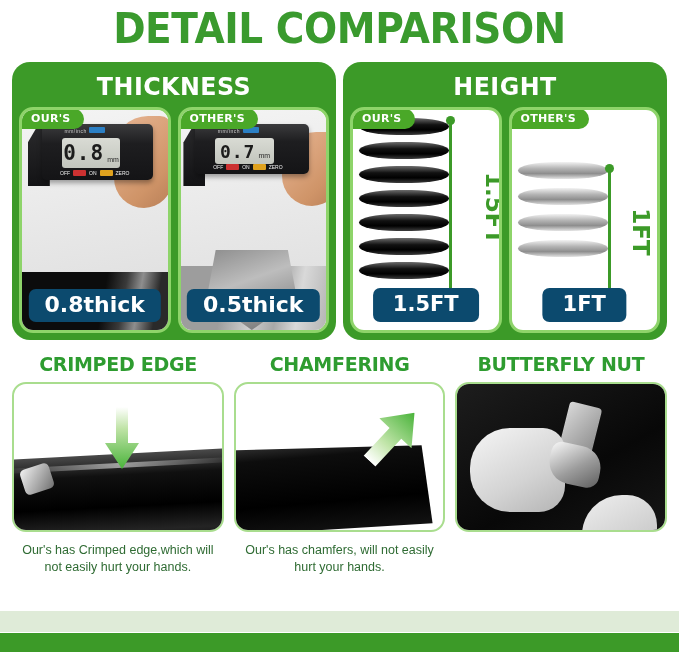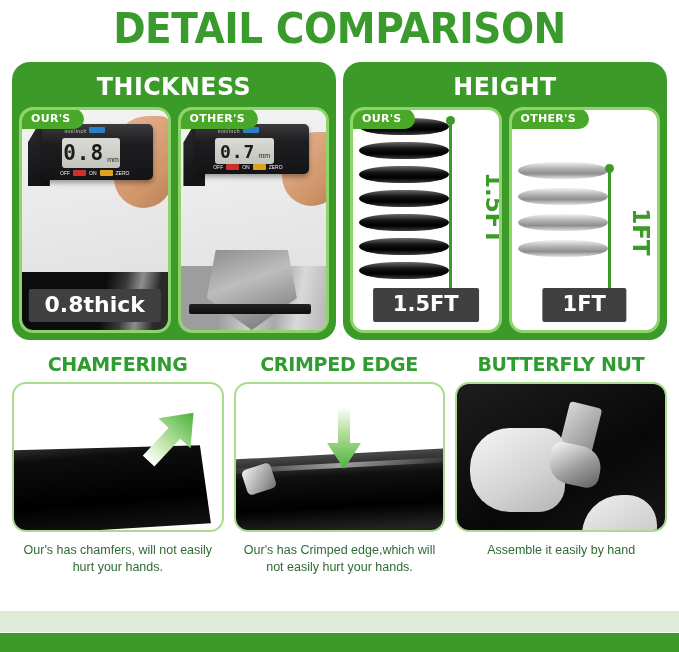--- a/index.html
+++ b/index.html
@@ -81,26 +81,26 @@
     z-index: 9;
     font-family: "DejaVu Sans", sans-serif;
     text-align: right;
   }
 
   .value-pill {
     position: absolute;
     left: 50%;
     transform: translateX(-50%);
     bottom: 8px;
-    background: #404040;
+    background: #0c4a6e;
     color: #ffffff;
     font-size: 22px;
     font-weight: bold;
     padding: 3px 16px 5px 16px;
-    border-radius: 2px;
+    border-radius: 7px;
     z-index: 9;
     white-space: nowrap;
     font-family: "DejaVu Sans", sans-serif;
   }
   .value-pill.ft { font-size: 21px; padding: 4px 20px 6px 20px; }
 
   
   .photo { position: absolute; inset: 0; }
   .cal-bg { position:absolute; inset:0; background:linear-gradient(170deg,#f4f4f4 0%,#e9e9e9 45%,#dcdcdc 100%); }
   .cal-hand {
@@ -336,20 +336,21 @@
             <div class="cal-btns">
               <i class="lab">OFF</i>
               <i style="background:#cc3131"></i>
               <i class="lab">ON</i>
               <i style="background:#e0a21e"></i>
               <i class="lab">ZERO</i>
             </div>
           </div>
         </div>
         <div class="owner-badge">OTHER'S</div>
+        <div class="value-pill">0.5thick</div>
       </div>
 
     </div>
   </div>
 
   <div class="compare-panel">
     <div class="panel-title">HEIGHT</div>
     <div class="panel-body">
 
       <div class="sub-card">
@@ -387,38 +388,20 @@
         </div>
         <div class="owner-badge">OTHER'S</div>
         <div class="value-pill ft">1FT</div>
       </div>
 
     </div>
   </div>
 </div>
 
 <div class="feature-row">
-
-  <div class="feature">
-    <div class="feature-title">CHAMFERING</div>
-    <div class="feature-img">
-      <div class="panel-chamfer"></div>
-      <svg class="arrow-diag" viewBox="0 0 44 66">
-        <defs>
-          <linearGradient id="agd2" x1="0" y1="0" x2="0" y2="1">
-            <stop offset="0%" stop-color="#ffffff"></stop>
-            <stop offset="35%" stop-color="#c4e6ac"></stop>
-            <stop offset="100%" stop-color="#49b33a"></stop>
-          </linearGradient>
-        </defs>
-        <polygon points="14,0 30,0 30,38 44,38 22,66 0,38 14,38" fill="url(#agd2)"></polygon>
-      </svg>
-    </div>
-    <div class="feature-cap">Our's has chamfers, will not easily hurt your hands.</div>
-  </div>
 
   <div class="feature">
     <div class="feature-title">CRIMPED EDGE</div>
     <div class="feature-img">
       <div class="tube"></div>
       <div class="tube-hi"></div>
       <div class="bolt"></div>
       <svg class="arrow-down" viewBox="0 0 34 62">
         <defs>
           <linearGradient id="agd" x1="0" y1="0" x2="0" y2="1">
@@ -427,27 +410,44 @@
             <stop offset="100%" stop-color="#49b33a"></stop>
           </linearGradient>
         </defs>
         <polygon points="11,0 23,0 23,36 34,36 17,62 0,36 11,36" fill="url(#agd)"></polygon>
       </svg>
     </div>
     <div class="feature-cap">Our's has  Crimped edge,which will not easily hurt your hands.</div>
   </div>
 
   <div class="feature">
+    <div class="feature-title">CHAMFERING</div>
+    <div class="feature-img">
+      <div class="panel-chamfer"></div>
+      <svg class="arrow-diag" viewBox="0 0 44 66">
+        <defs>
+          <linearGradient id="agd2" x1="0" y1="0" x2="0" y2="1">
+            <stop offset="0%" stop-color="#ffffff"></stop>
+            <stop offset="35%" stop-color="#c4e6ac"></stop>
+            <stop offset="100%" stop-color="#49b33a"></stop>
+          </linearGradient>
+        </defs>
+        <polygon points="14,0 30,0 30,38 44,38 22,66 0,38 14,38" fill="url(#agd2)"></polygon>
+      </svg>
+    </div>
+    <div class="feature-cap">Our's has chamfers, will not easily hurt your hands.</div>
+  </div>
+
+  <div class="feature">
     <div class="feature-title">BUTTERFLY NUT</div>
     <div class="feature-img">
       <div class="nut-photo"></div>
       <div class="bar-metal"></div>
       <div class="glove"></div>
       <div class="wing-nut"></div>
       <div class="glove2"></div>
     </div>
-    <div class="feature-cap">Assemble it easily by hand</div>
   </div>
 
 </div>
 
 <div class="band-light"></div>
 <div class="band-solid"></div>
 
 </body></html>

